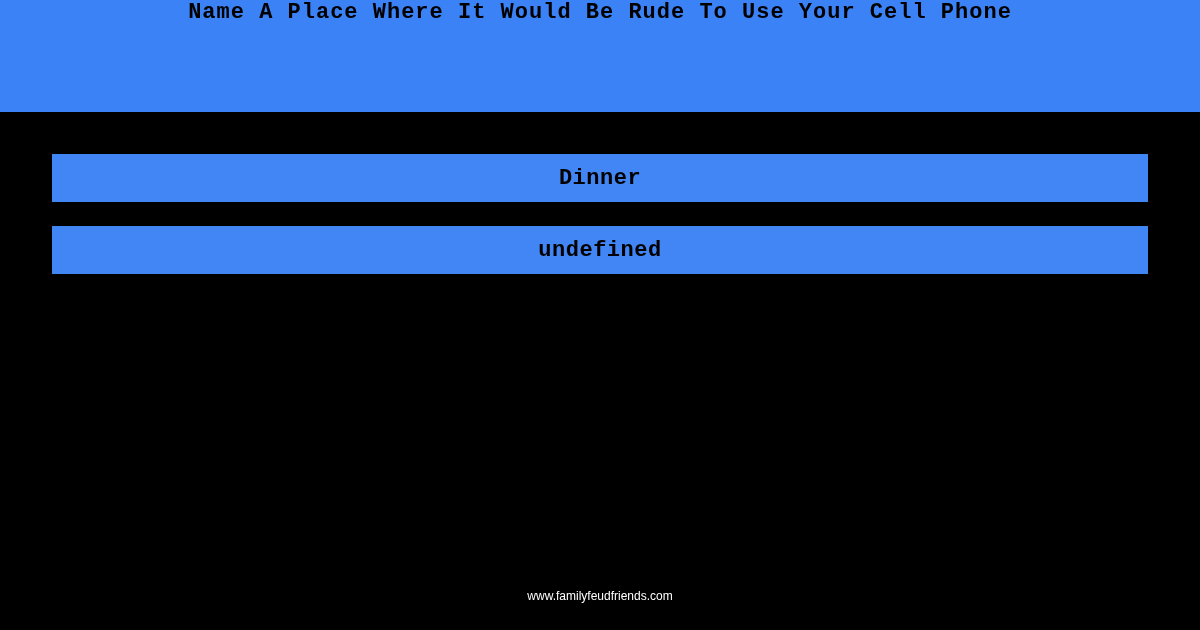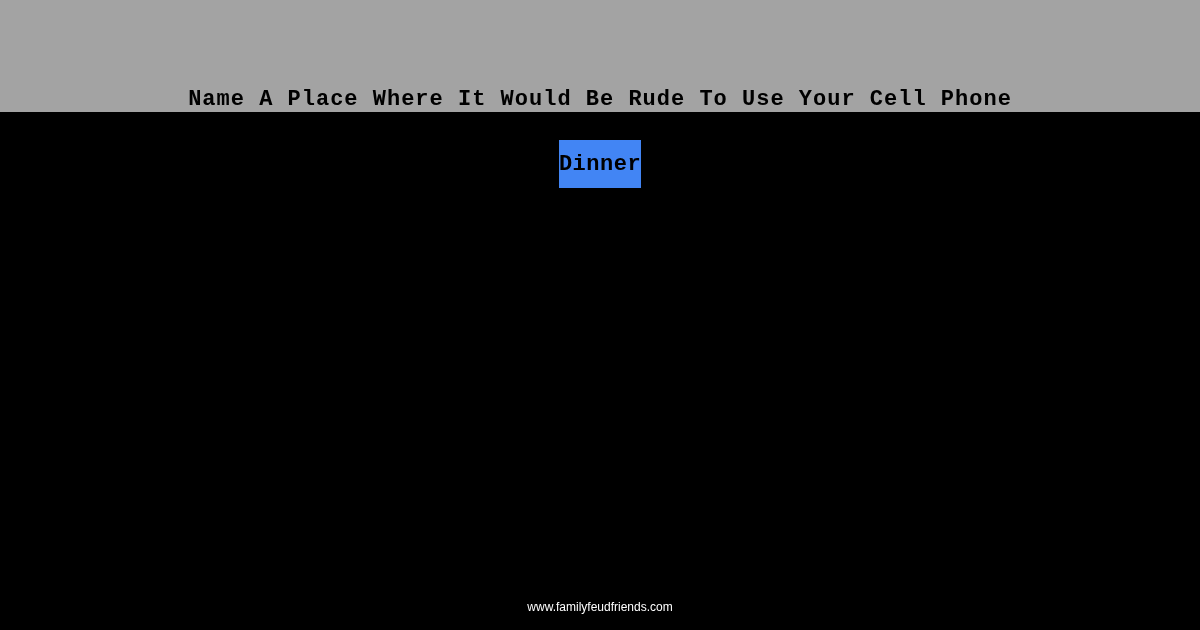--- a/index.html
+++ b/index.html
@@ -12,55 +12,54 @@
     height: 630px;
     background: #000000;
     font-family: "Courier New", Courier, monospace;
     font-weight: bold;
     position: relative;
     overflow: hidden;
   }
   .header {
     width: 100%;
     height: 112px;
-    background: #a3a3a3;
+    background: #3b82f6;
     display: flex;
-    align-items: flex-end;
+    align-items: flex-start;
     justify-content: center;
   }
   .header-title {
     color: #000000;
     font-size: 22px;
     letter-spacing: 1px;
     font-weight: bold;
     text-align: center;
   }
   .answers {
-    padding: 28px 52px 0 52px;
+    padding: 42px 52px 0 52px;
     display: flex;
     flex-direction: column;
     gap: 24px;
-    align-items: center;
   }
   .answer-row {
     background: #4285f4;
     height: 48px;
     display: flex;
     align-items: center;
     justify-content: center;
   }
   .answer-text {
     color: #000000;
     font-size: 22px;
     font-weight: bold;
     letter-spacing: 0.5px;
   }
   .footer {
     position: absolute;
-    bottom: 14px;
+    bottom: 25px;
     width: 100%;
     text-align: center;
   }
   .footer-text {
     color: #ffffff;
     font-size: 12px;
     font-family: Arial, sans-serif;
     font-weight: normal;
   }
 </style>
@@ -68,17 +67,20 @@
 <body>
 
 <div class="header">
   <div class="header-title">Name A Place Where It Would Be Rude To Use Your Cell Phone</div>
 </div>
 
 <div class="answers">
   <div class="answer-row">
     <span class="answer-text">Dinner</span>
   </div>
+  <div class="answer-row">
+    <span class="answer-text">undefined</span>
+  </div>
 </div>
 
 <div class="footer">
   <span class="footer-text">www.familyfeudfriends.com</span>
 </div>
 
 </body></html>

